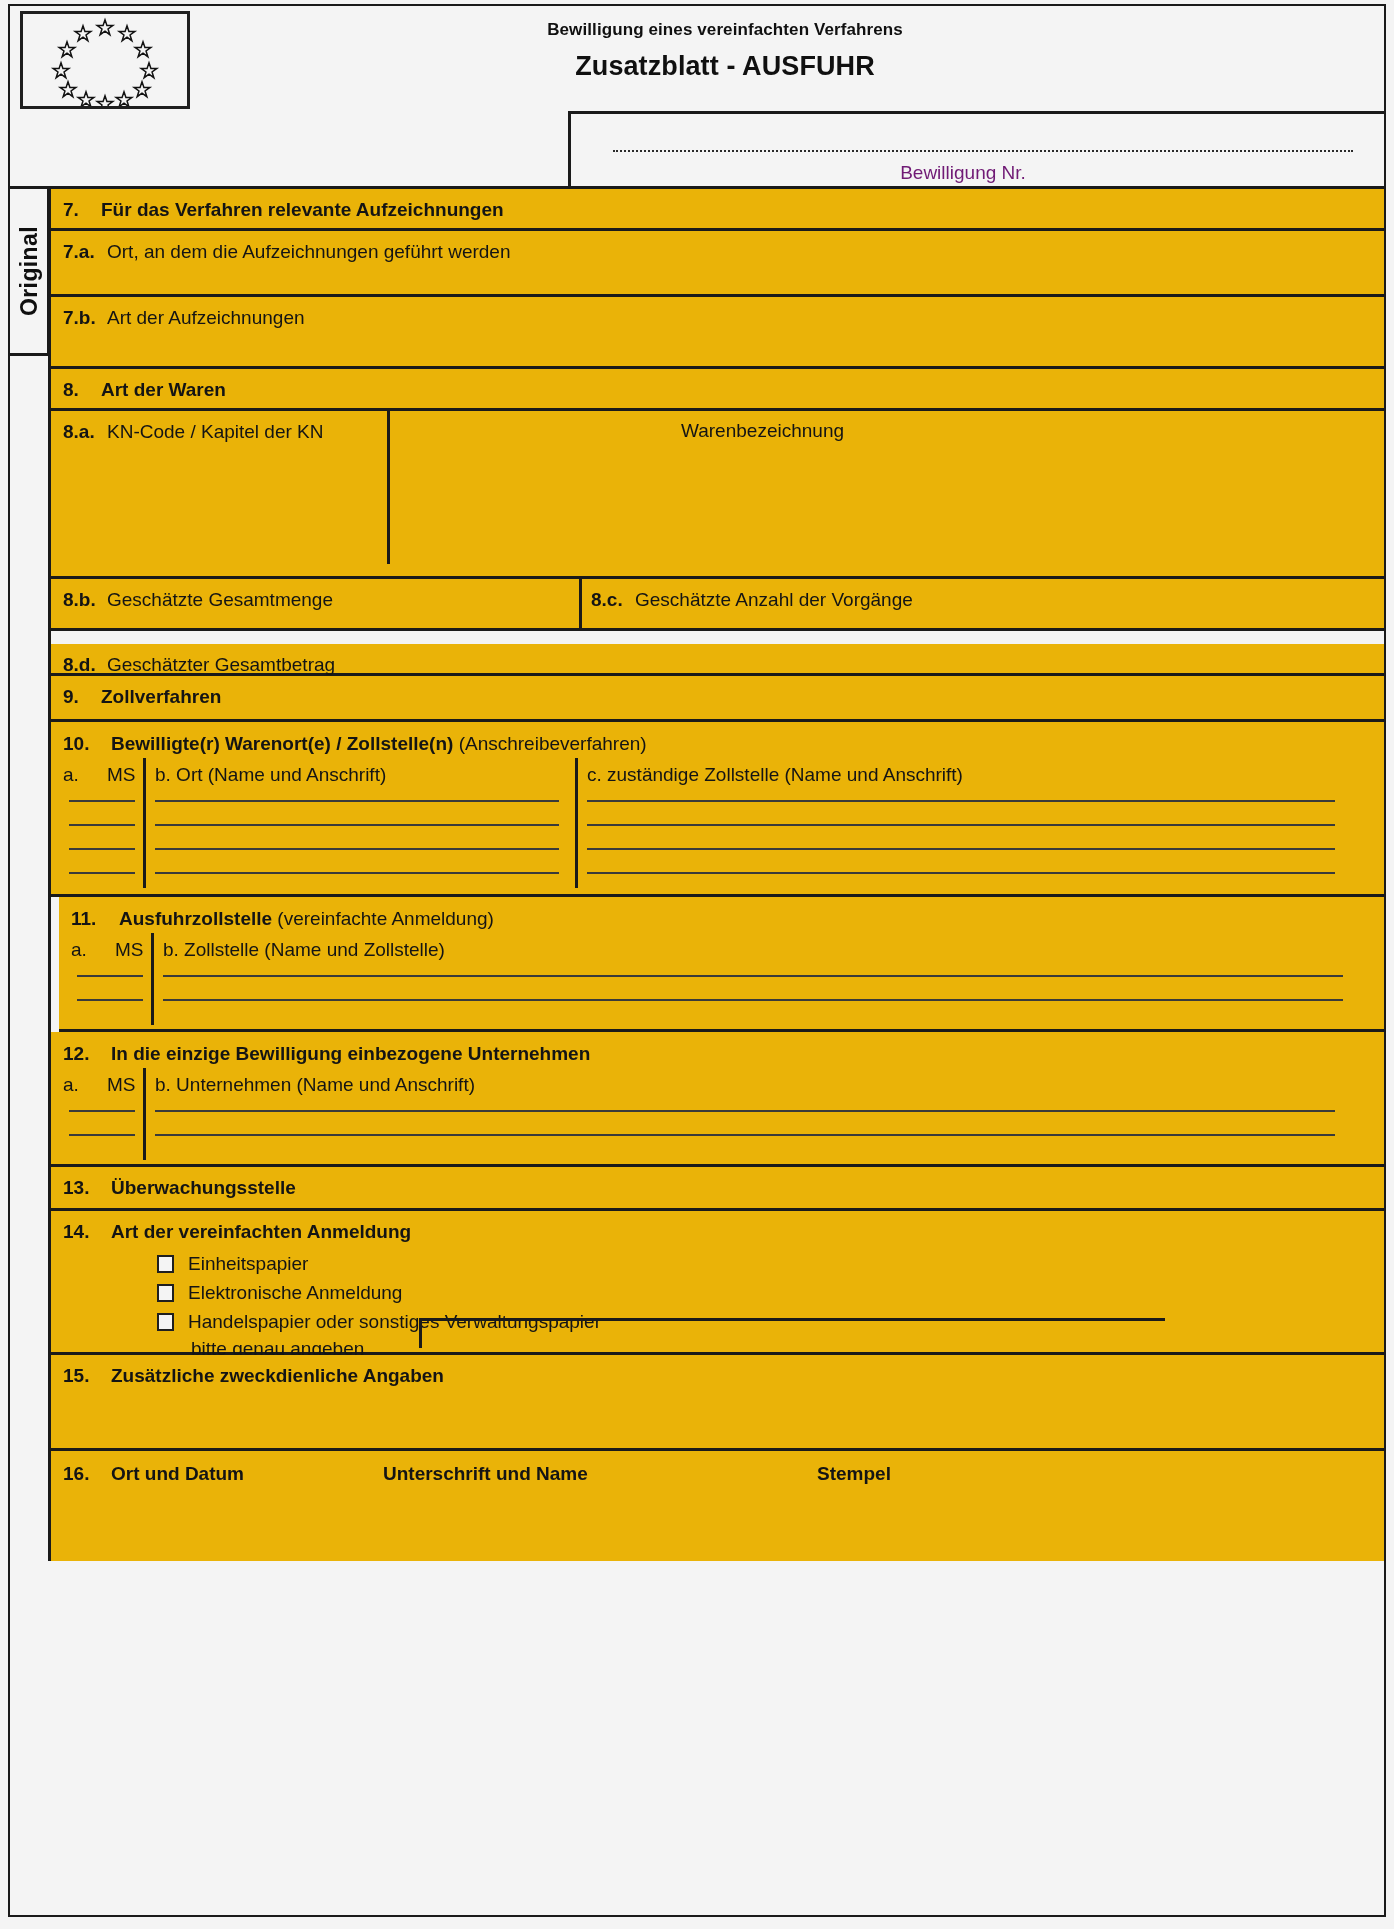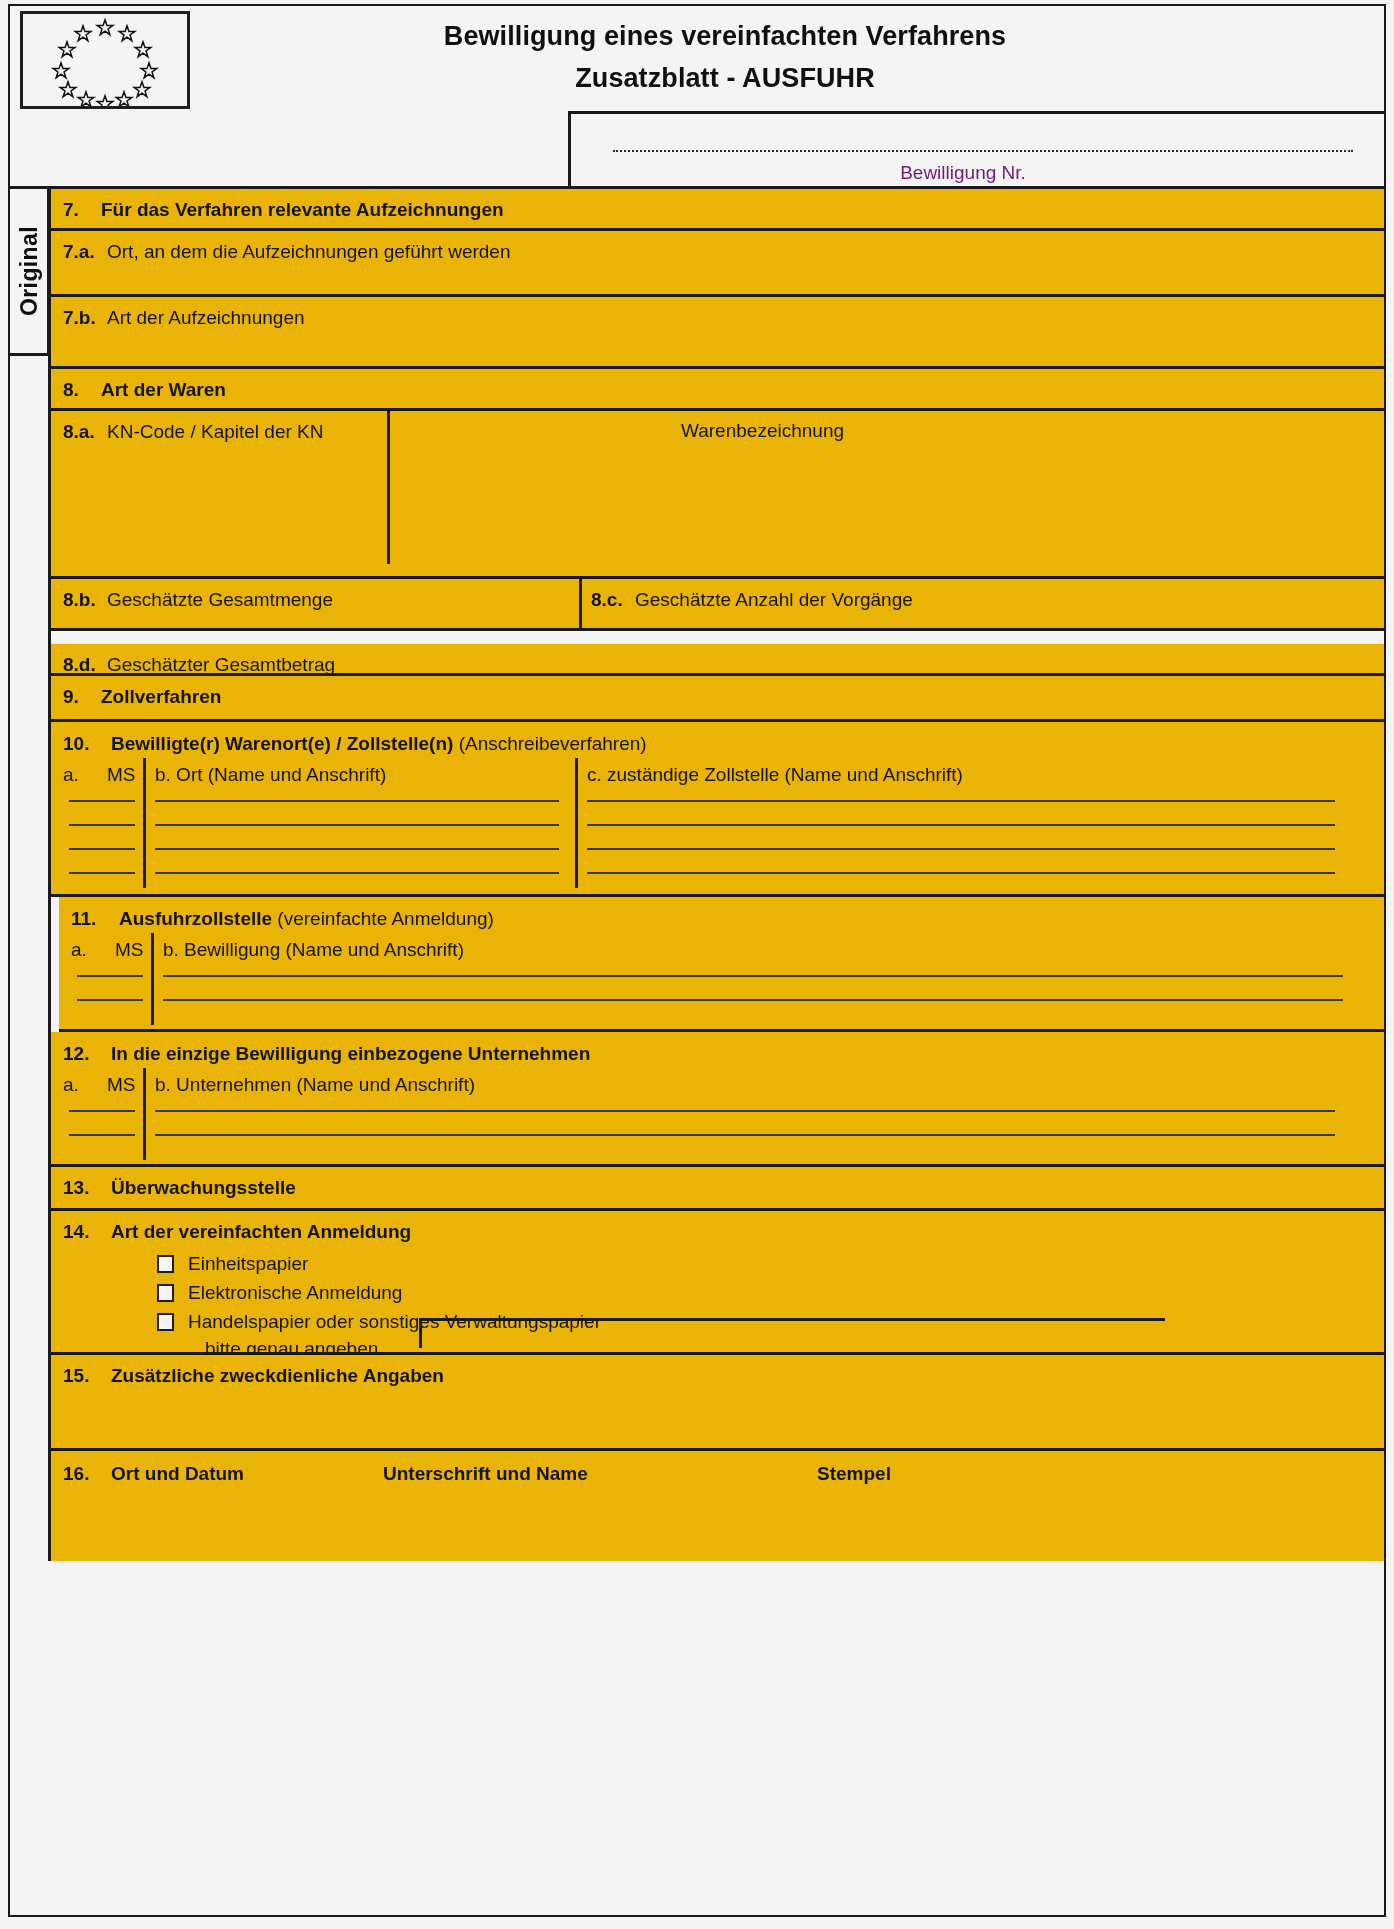--- a/index.html
+++ b/index.html
@@ -57,21 +57,21 @@
   .flag-box svg { display: block; }
 
   .title-wrap {
     position: absolute;
     left: 210px;
     top: 14px;
     width: 1010px;
     text-align: center;
   }
   .title-line1 {
-    font-size: 27px;
+    font-size: 17px;
     font-weight: bold;
     letter-spacing: 0.1px;
     line-height: 1.22;
     color: #101010;
   }
   .title-line2 {
     font-size: 27px;
     font-weight: bold;
     letter-spacing: 0.1px;
     line-height: 1.22;
@@ -418,21 +418,21 @@
       <div class="wl" style="left:536px; top:126px; width:748px;"></div>
       <div class="wl" style="left:536px; top:150px; width:748px;"></div>
     </div>
 
     <div class="row r11">
       <div class="pad" style="padding-top:10px;">
         <span class="lbl"><span class="num" style="width:48px">11.</span><b>Ausfuhrzollstelle</b>&nbsp;<span>(vereinfachte Anmeldung)</span></span>
       </div>
       <div class="sub-label" style="left:12px; top:42px;">a.</div>
       <div class="sub-label" style="left:56px; top:42px;">MS</div>
-      <div class="sub-label" style="left:104px; top:42px;">b. Bewilligung (Name und Anschrift)</div>
+      <div class="sub-label" style="left:104px; top:42px;">b. Zollstelle (Name und Zollstelle)</div>
 
       <div class="ms-divider" style="left:92px; top:36px; height:92px;"></div>
 
       <div class="wl" style="left:18px; top:78px; width:66px;"></div>
       <div class="wl" style="left:18px; top:102px; width:66px;"></div>
 
       <div class="wl" style="left:104px; top:78px; width:1180px;"></div>
       <div class="wl" style="left:104px; top:102px; width:1180px;"></div>
     </div>
 
@@ -466,21 +466,21 @@
 
       <div class="cbrow" style="top:42px;">
         <span class="cbox"></span><span>Einheitspapier</span>
       </div>
       <div class="cbrow" style="top:71px;">
         <span class="cbox"></span><span>Elektronische Anmeldung</span>
       </div>
       <div class="cbrow" style="top:100px;">
         <span class="cbox"></span><span>Handelspapier oder sonstiges Verwaltungspapier</span>
       </div>
-      <div class="cbrow" style="top:127px; left:140px;margin-left:14px;">
+      <div class="cbrow" style="top:127px; left:140px;">
         <span>bitte genau angeben</span>
       </div>
 
       <div class="hp-box"></div>
     </div>
 
     <div class="row r15">
       <div class="pad">
         <span class="lbl bold"><span class="num" style="width:48px">15.</span><span>Zusätzliche zweckdienliche Angaben</span></span>
       </div>

